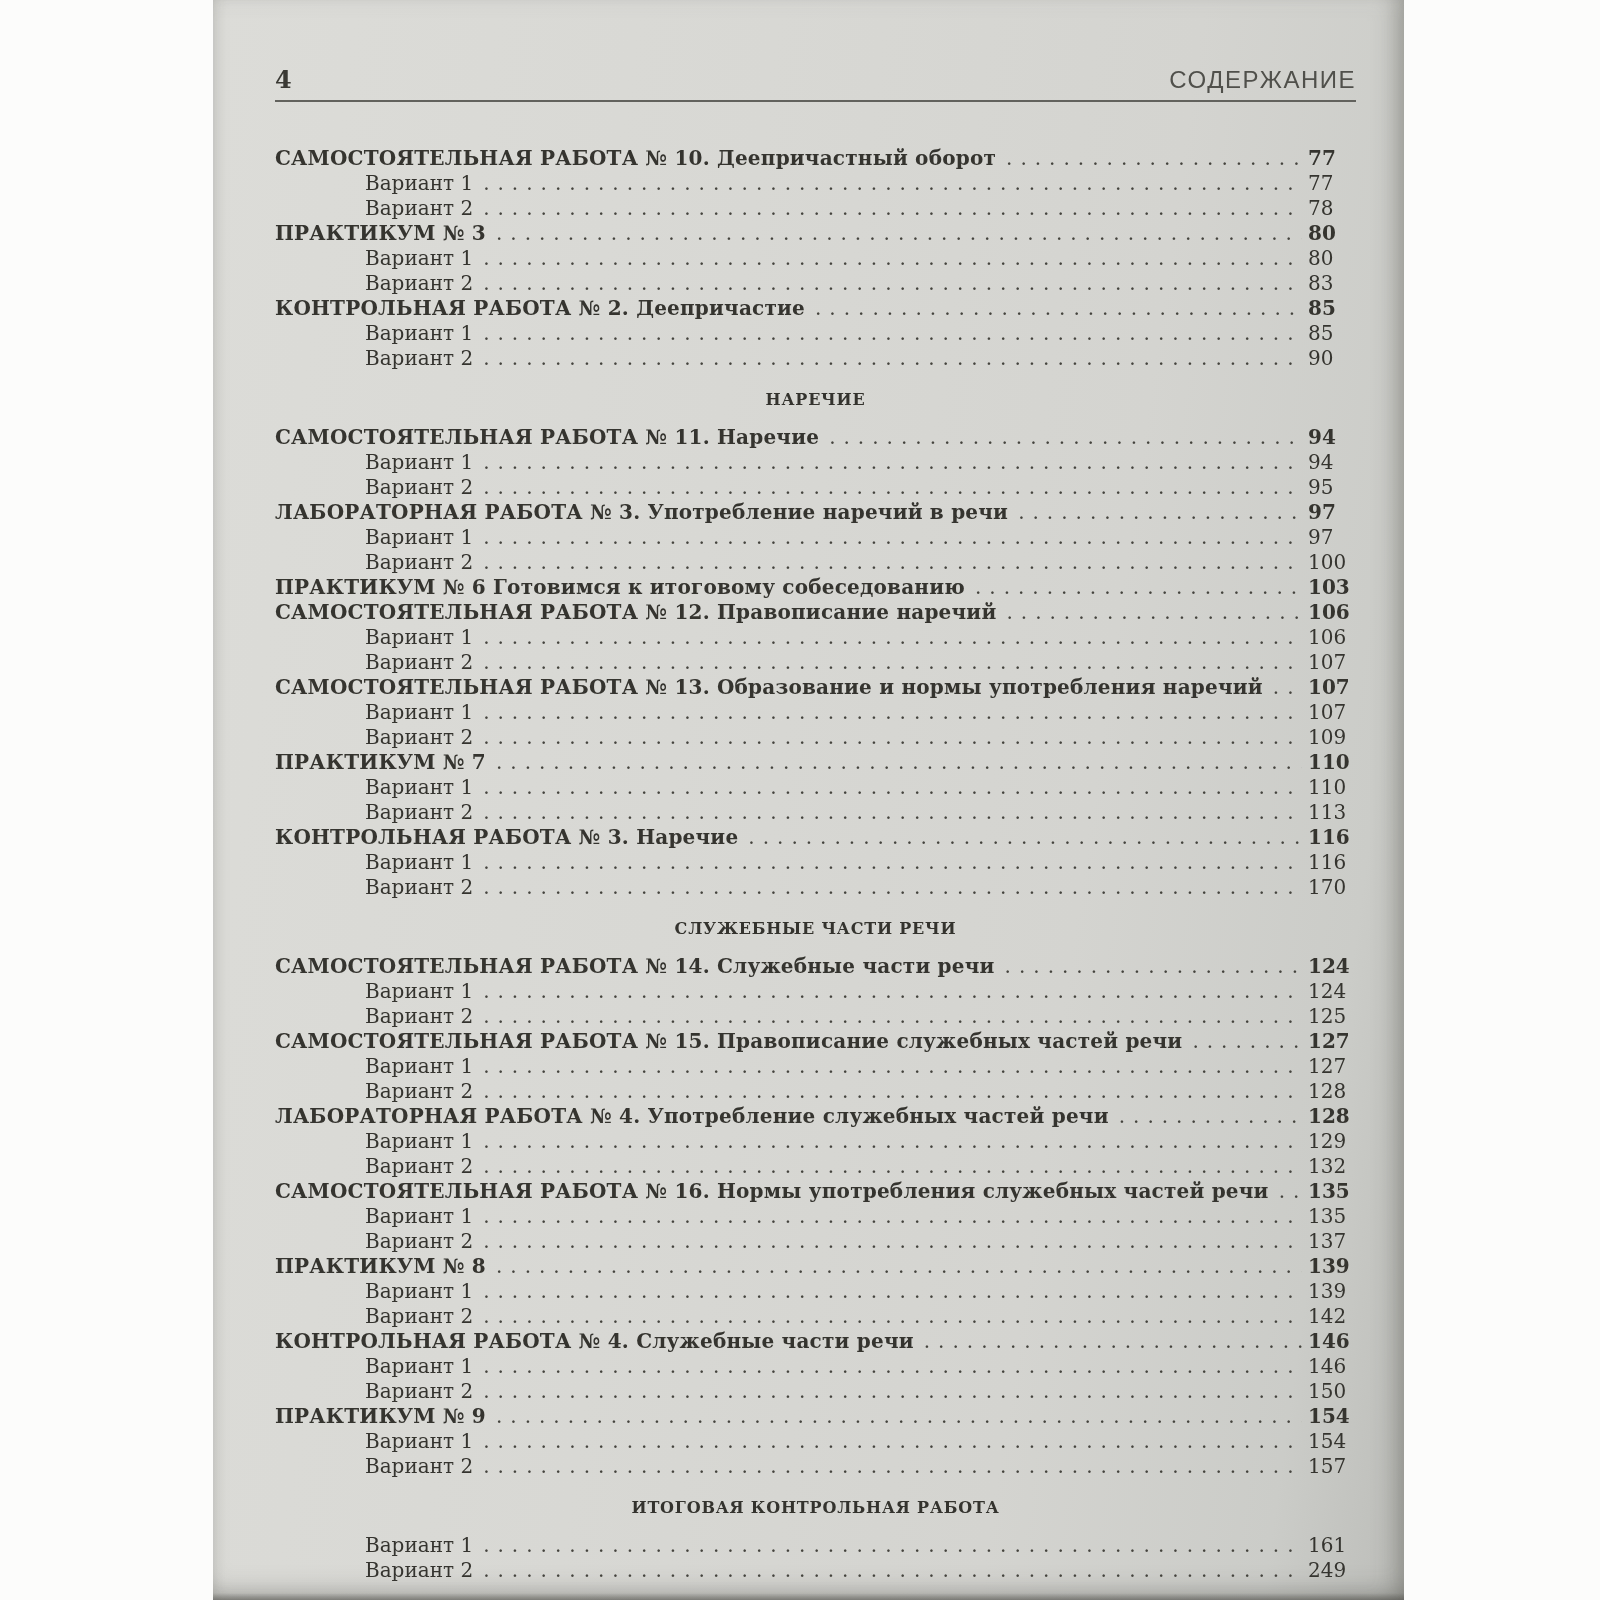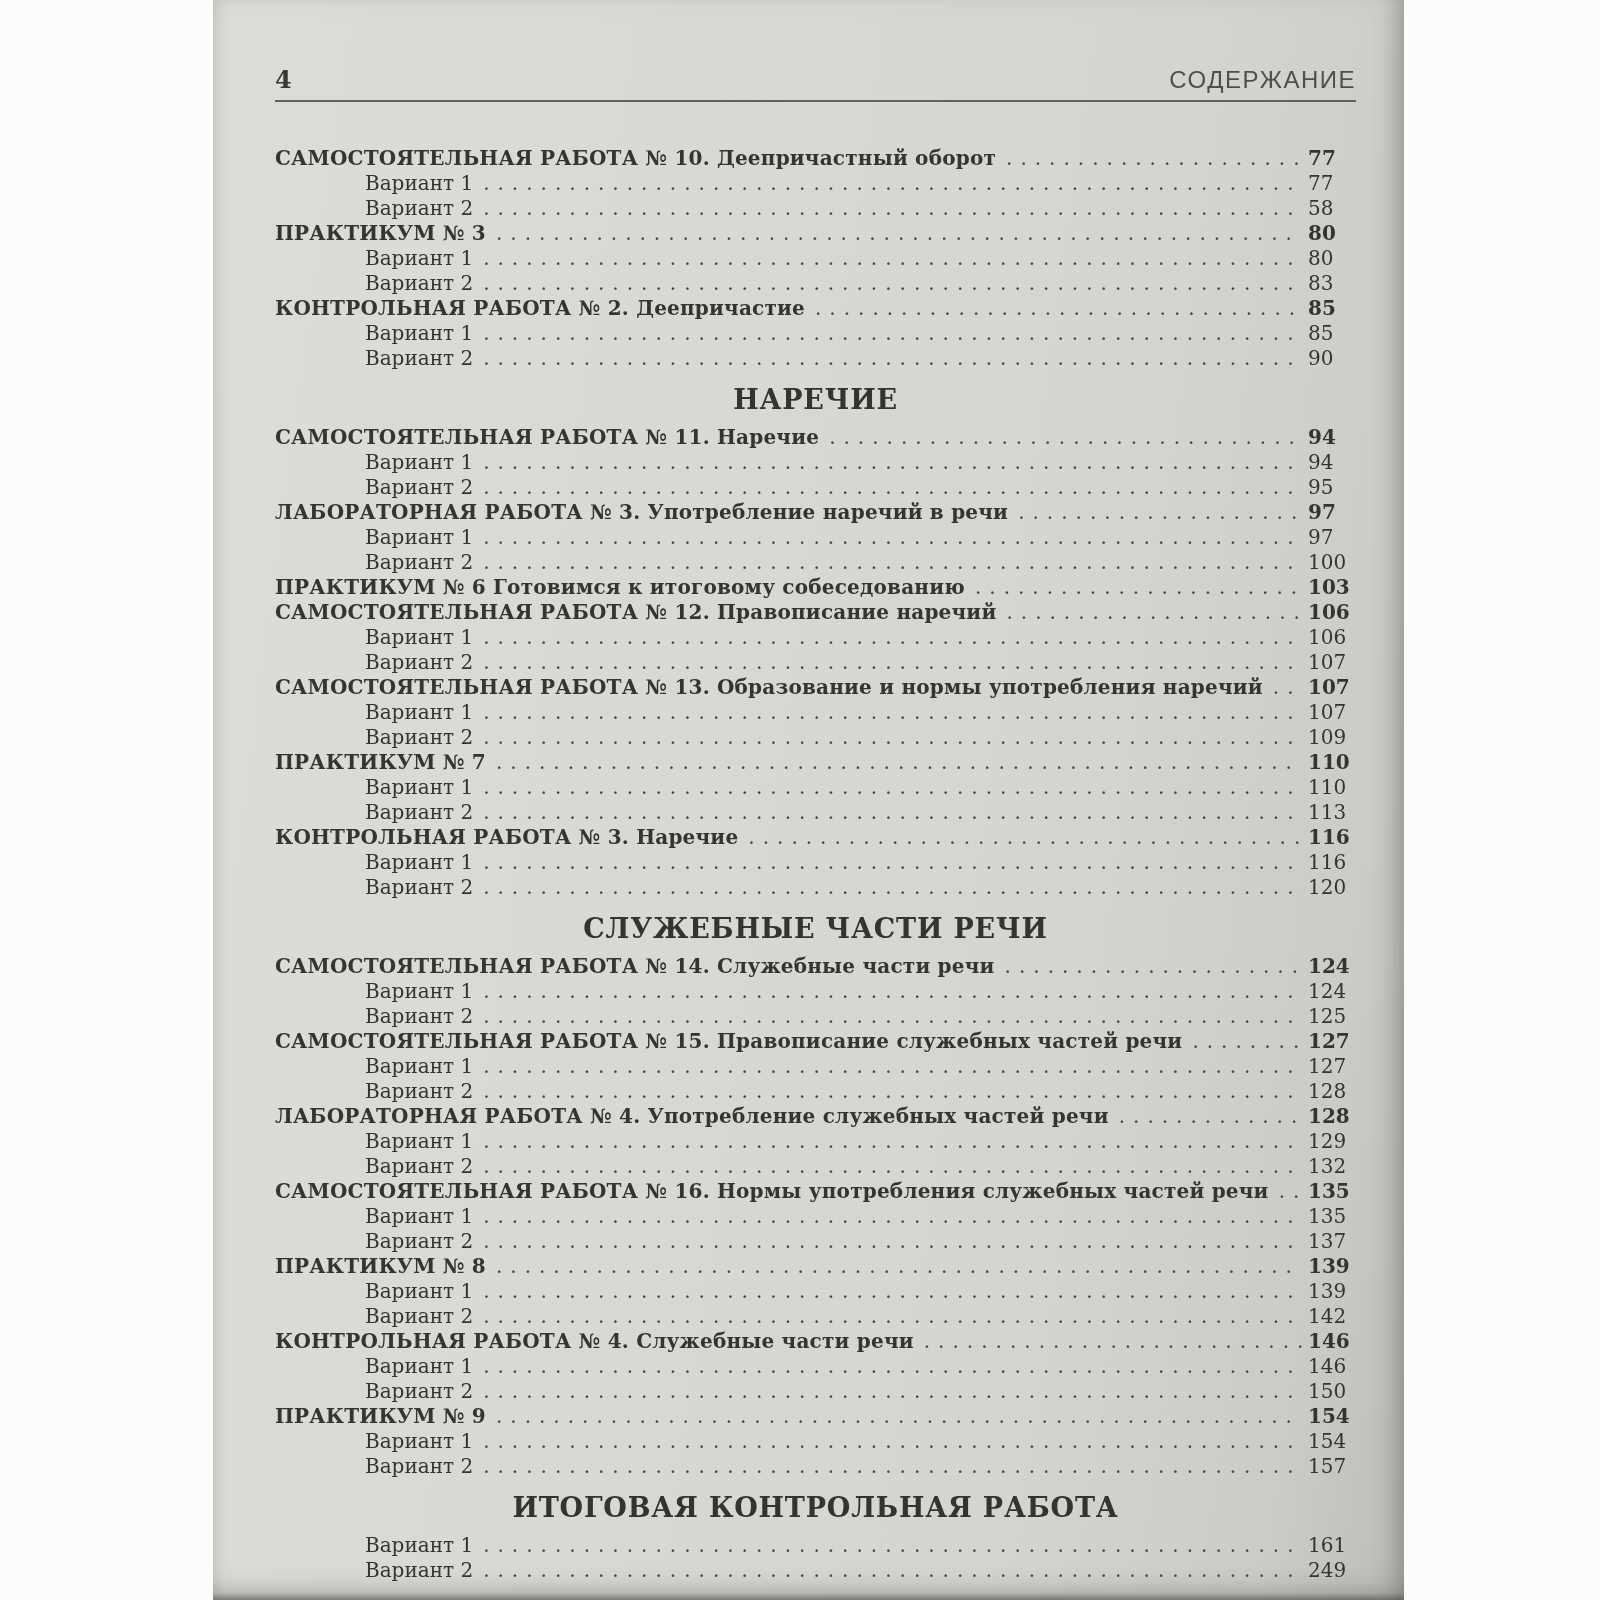--- a/index.html
+++ b/index.html
@@ -110,21 +110,21 @@
     min-width: 48px;
     text-align: left;
     white-space: nowrap;
   }
   .row.main .pagenum { font-weight: 700; }
   .row.sub  .pagenum { font-weight: 400; }
 
   .section-header {
     text-align: center;
     font-weight: 700;
-    font-size: 27px;
+    font-size: 16px;
     letter-spacing: 0.8px;
     line-height: 26px;
     margin: 16px 0 12px 0;
     color: #34332e;
   }
 </style>
 </head>
 <body>
 
 <div class="photo-stage">
@@ -143,21 +143,21 @@
           <span class="pagenum">77</span>
         </div>
         <div class="row sub">
           <span class="label">Вариант 1</span>
           <span class="leader"></span>
           <span class="pagenum">77</span>
         </div>
         <div class="row sub">
           <span class="label">Вариант 2</span>
           <span class="leader"></span>
-          <span class="pagenum">58</span>
+          <span class="pagenum">78</span>
         </div>
         <div class="row main">
           <span class="label">ПРАКТИКУМ № 3</span>
           <span class="leader"></span>
           <span class="pagenum">80</span>
         </div>
         <div class="row sub">
           <span class="label">Вариант 1</span>
           <span class="leader"></span>
           <span class="pagenum">80</span>
@@ -269,21 +269,21 @@
           <span class="pagenum">116</span>
         </div>
         <div class="row sub">
           <span class="label">Вариант 1</span>
           <span class="leader"></span>
           <span class="pagenum">116</span>
         </div>
         <div class="row sub">
           <span class="label">Вариант 2</span>
           <span class="leader"></span>
-          <span class="pagenum">120</span>
+          <span class="pagenum">170</span>
         </div>
         <div class="section-header">СЛУЖЕБНЫЕ ЧАСТИ РЕЧИ</div>
         <div class="row main">
           <span class="label">САМОСТОЯТЕЛЬНАЯ РАБОТА № 14. Служебные части речи</span>
           <span class="leader"></span>
           <span class="pagenum">124</span>
         </div>
         <div class="row sub">
           <span class="label">Вариант 1</span>
           <span class="leader"></span>

